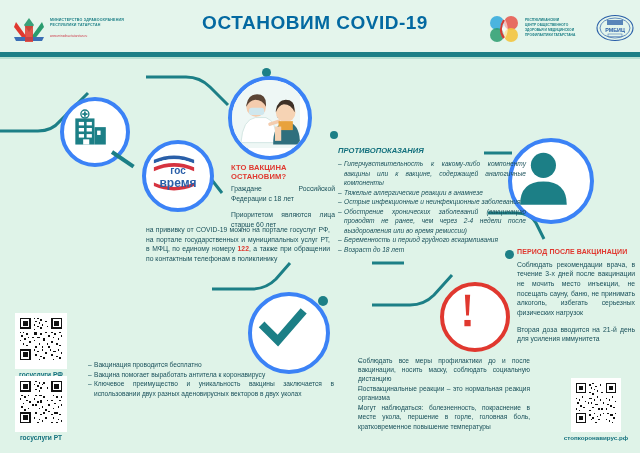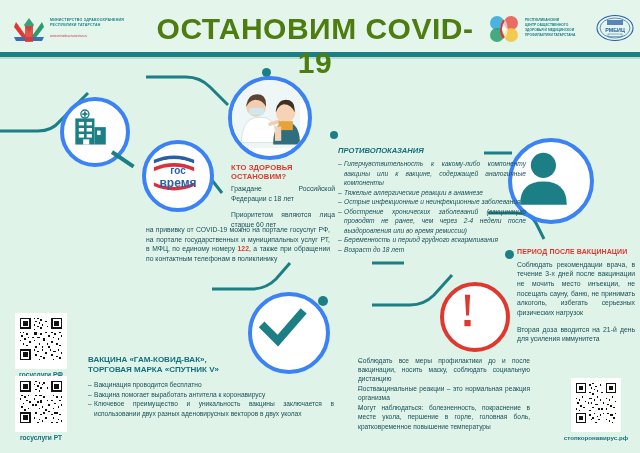--- a/index.html
+++ b/index.html
@@ -13,22 +13,22 @@
   #poster{position:absolute;left:0;top:0;width:640px;height:453px;}
 
   
   .header{position:absolute;left:0;top:0;width:640px;height:52px;background:#e4f5ec;}
   .header-rule{position:absolute;left:0;top:52px;width:640px;height:5px;background:#1c7f86;}
   .header-rule2{position:absolute;left:0;top:57px;width:640px;height:2px;background:#b8e0d2;}
 
   .title{
     position:absolute;left:150px;top:12px;width:330px;
     text-align:center;
-    font-size:30px;font-weight:bold;letter-spacing:.5px;
-    color:#4d7c0f;
+    font-size:19px;font-weight:bold;letter-spacing:.5px;
+    color:#0369a1;
   }
 
   .logo-minzdrav{position:absolute;left:12px;top:16px;width:120px;height:28px;}
   .logo-minzdrav .mark{position:absolute;left:0;top:0;width:34px;height:28px;}
   .logo-minzdrav .ltext{
     position:absolute;left:38px;top:2px;width:82px;
     font-size:3.6px;font-weight:bold;color:#1c7f86;line-height:1.5;
     letter-spacing:.2px;
   }
   .logo-minzdrav .lurl{
@@ -219,21 +219,21 @@
   <div class="circ ring-red" style="left:440px;top:282px;width:62px;height:62px;">
     <svg viewBox="0 0 62 62" width="54" height="54" style="position:absolute;left:0;top:0;">
       <path d="M24 10 L30 10 L28.6 34 L25.4 34 Z" fill="#e0382f"></path>
       <rect x="23.4" y="39" width="7.2" height="7.2" fill="#e0382f"></rect>
     </svg>
   </div>
 
 
   <div class="blk" style="left:231px;top:163px;width:104px;">
     <div class="h-red">
-      <span>КТО ЗДОРОВЬЯ</span><br>
+      <span>КТО ВАКЦИНА</span><br>
       <span>ОСТАНОВИМ?</span>
     </div>
     <div class="body" style="margin-top:2px;">Граждане Российской Федерации с 18 лет</div>
     <div class="body" style="margin-top:7px;">Приоритетом являются лица старше 60 лет</div>
   </div>
 
   <div class="blk" style="left:146px;top:222px;width:184px;">
     <div class="body" style="margin-top:3px;"><span>на прививку от COVID-19 можно на портале госуслуг РФ, на портале государственных и муниципальных услуг РТ, в МФЦ, по единому номеру </span><span class="hl">122</span><span>, а также при обращении по контактным телефонам в поликлинику</span></div>
   </div>
 
@@ -249,24 +249,20 @@
     </div>
   </div>
 
   <div class="blk" style="left:517px;top:248px;width:118px;">
     <div class="h-red" style="font-size:7px;">ПЕРИОД ПОСЛЕ ВАКЦИНАЦИИ</div>
     <div class="body" style="margin-top:3px;">Соблюдать рекомендации врача, в течение 3-х дней после вакцинации не мочить место инъекции, не посещать сауну, баню, не принимать алкоголь, избегать серьезных физических нагрузок</div>
     <div class="body" style="margin-top:7px;">Вторая доза вводится на 21-й день для усиления иммунитета</div>
   </div>
 
   <div class="blk" style="left:88px;top:355px;width:246px;">
-    <div class="h-teal" style="font-size:8px;">
-      <span>ВАКЦИНА «ГАМ-КОВИД-ВАК»,</span><br>
-      <span>ТОРГОВАЯ МАРКА «СПУТНИК V»</span>
-    </div>
     <div class="list" style="margin-top:5px;">
       <div>Вакцинация проводится бесплатно</div>
       <div>Вакцина помогает выработать антитела к коронавирусу</div>
       <div>Ключевое преимущество и уникальность вакцины заключается в использовании двух разных аденовирусных векторов в двух уколах</div>
     </div>
   </div>
 
   <div class="blk" style="left:358px;top:353px;width:172px;">
     <div class="list" style="margin-top:3px;">
       <div style="padding-left:0;">Соблюдать все меры профилактики до и после вакцинации, носить маску, соблюдать социальную дистанцию</div>

